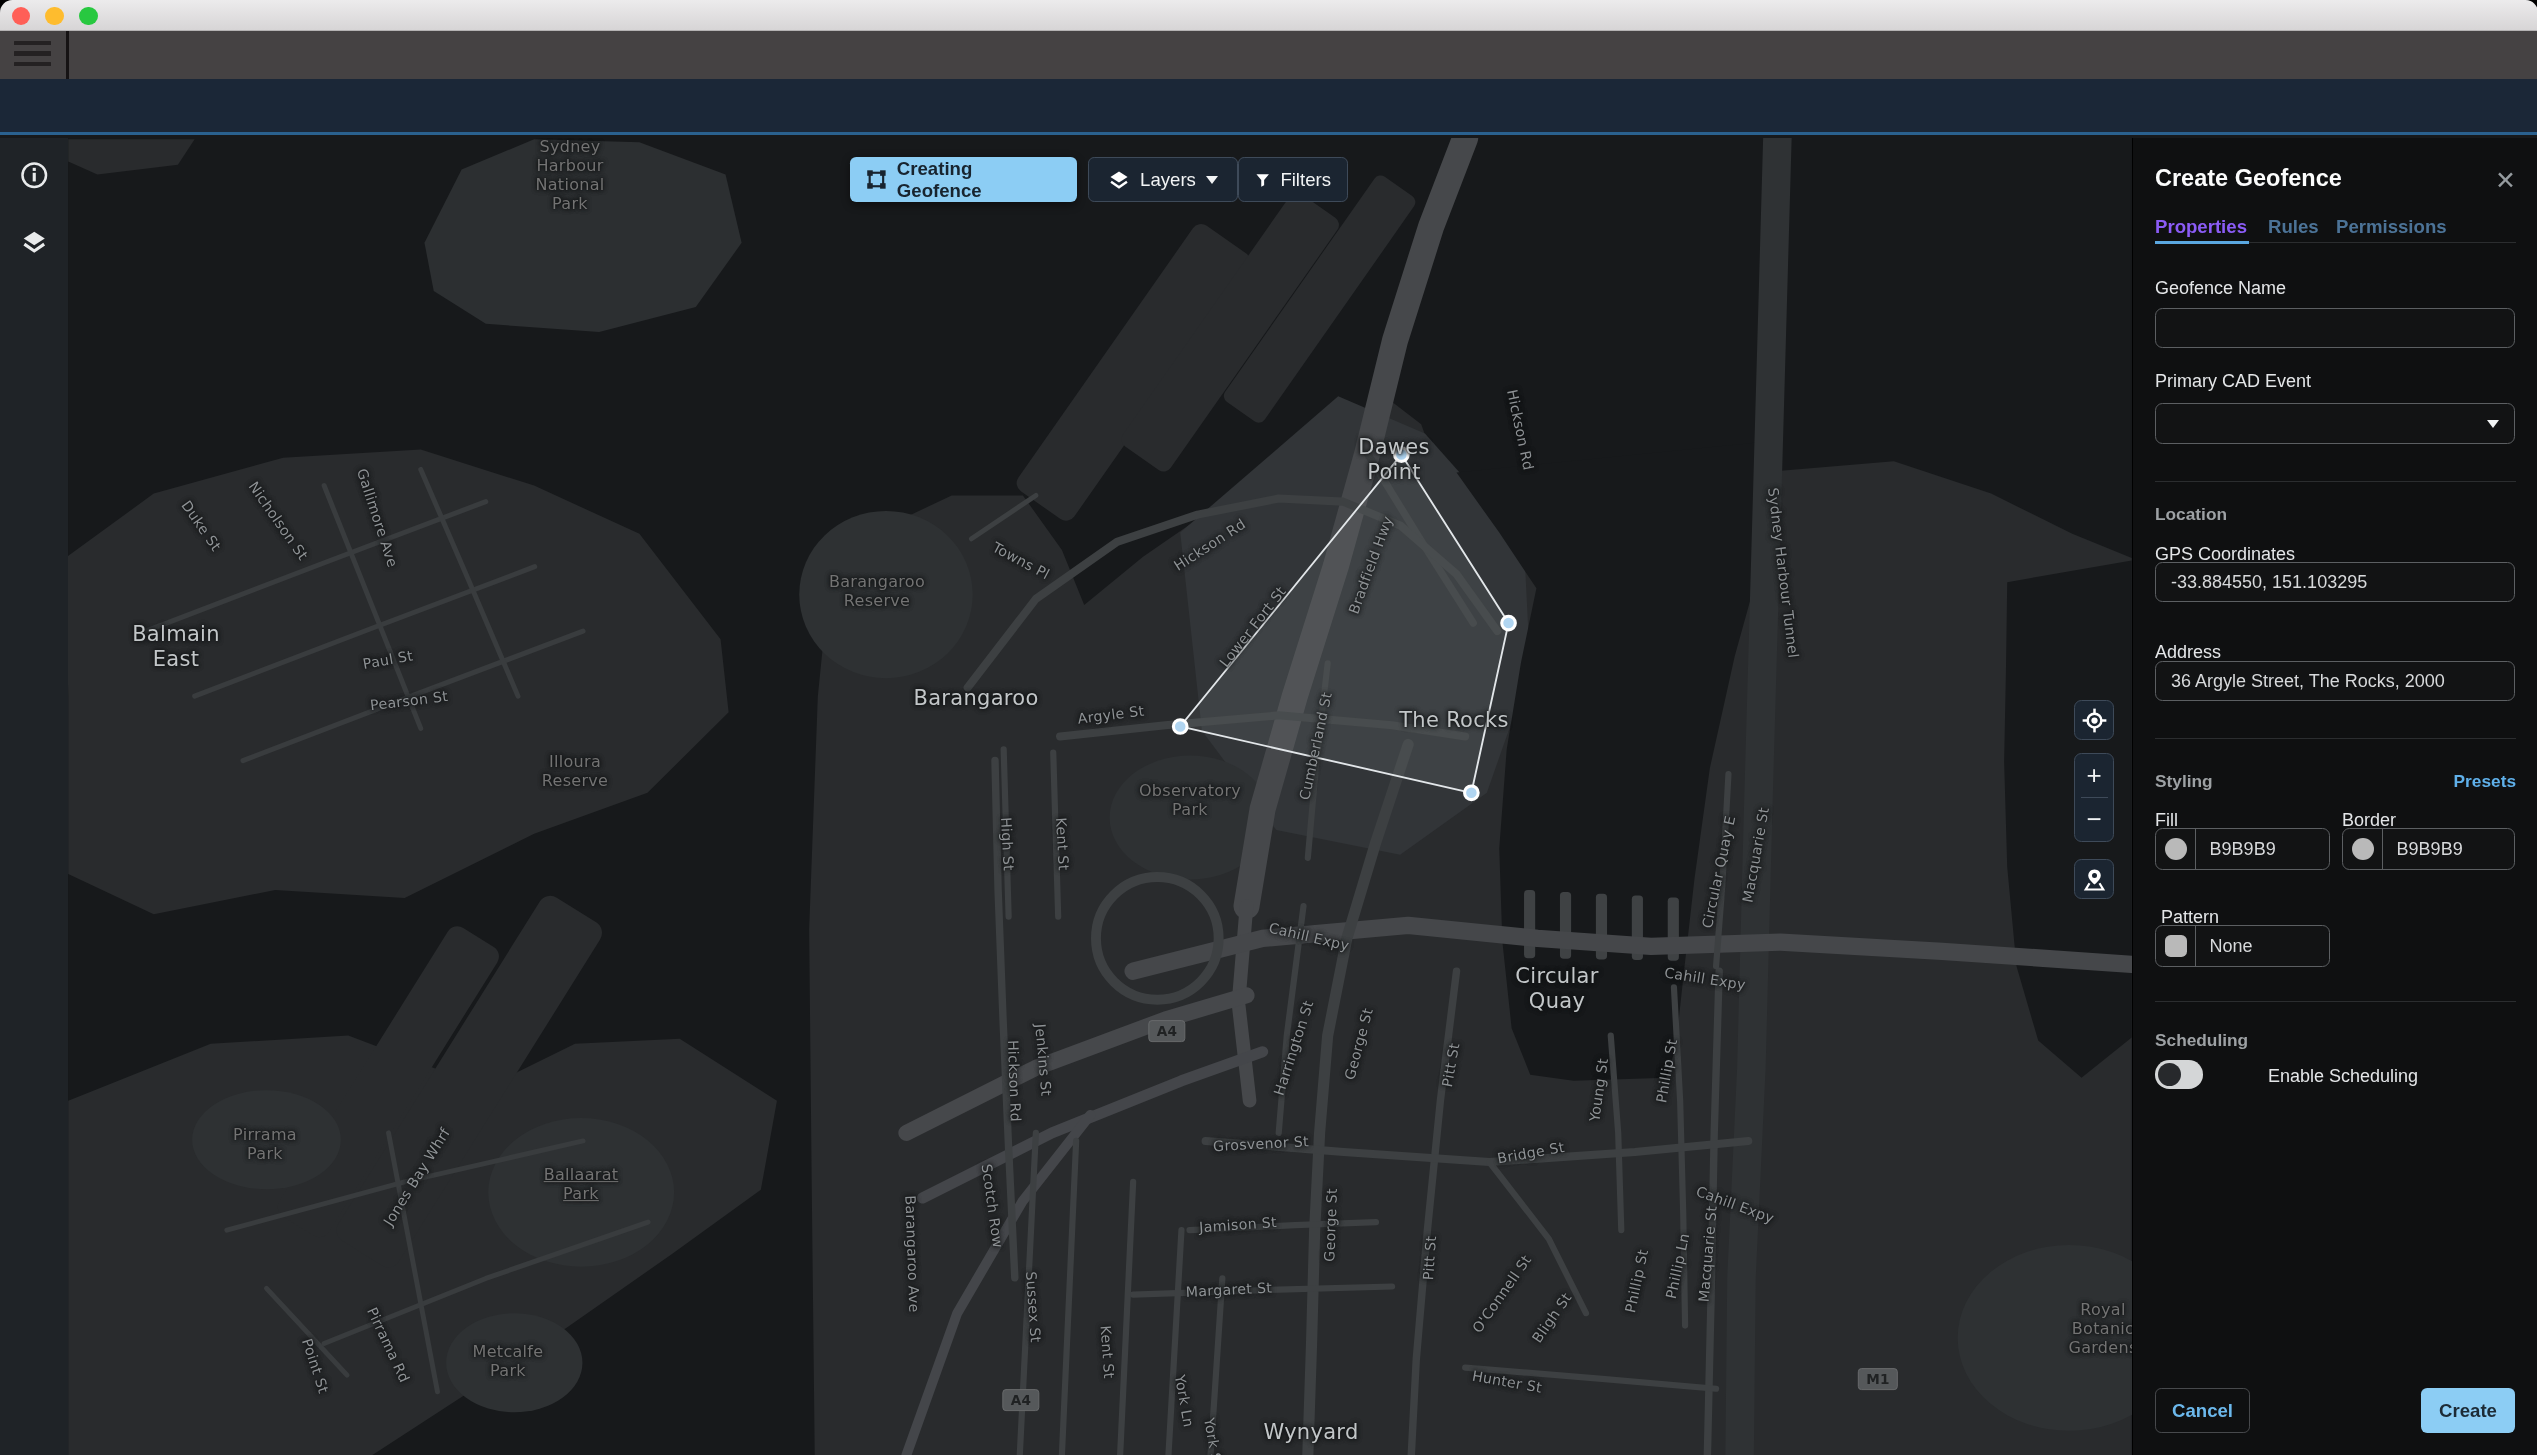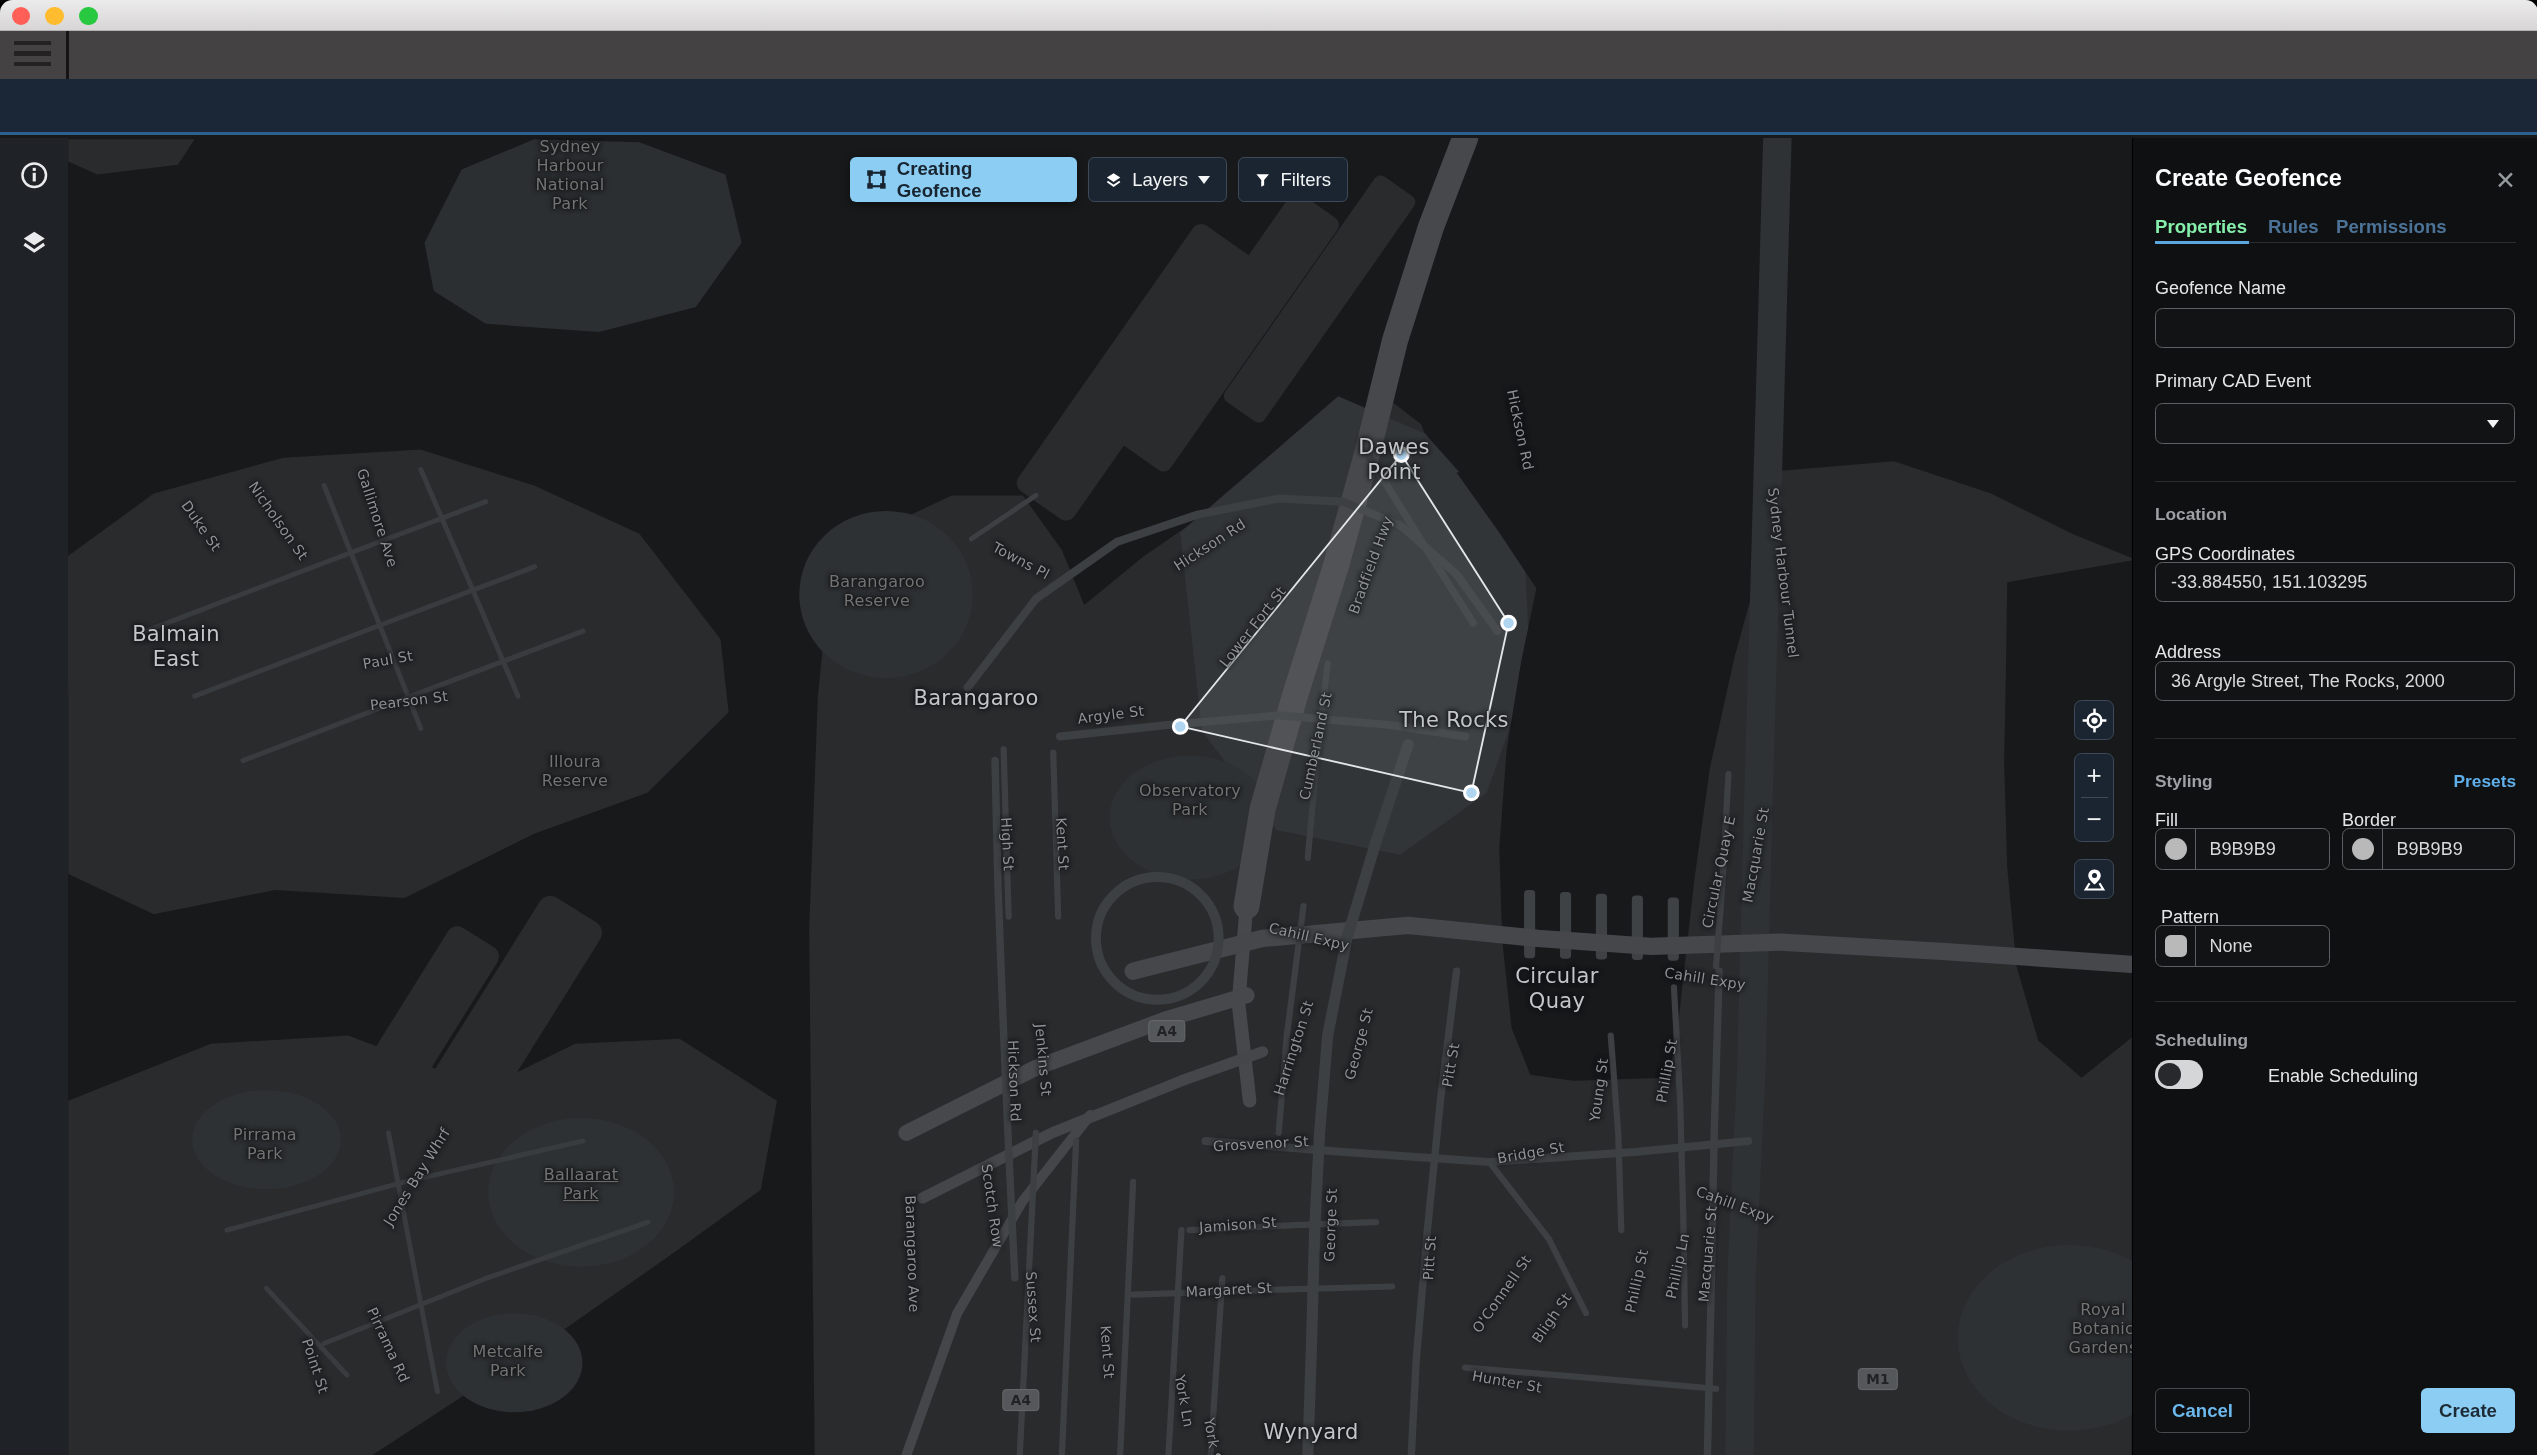--- a/index.html
+++ b/index.html
@@ -42,42 +42,42 @@
   .ml-street { font-size:14.2px; color:#8e9295; }
   .ml-badge { font-size:13.6px; font-weight:700; color:#202223; background:#55585a; padding:1.9px 7.4px;
     border-radius:3.7px; text-shadow:none; border:0.6px solid #67696b; }
 
   
   .tb-btn { position:absolute; top:157px; height:45px; border-radius:6.2px; display:flex; align-items:center;
     gap:10px; padding:0 16px; font-size:18.6px; cursor:pointer; z-index:45; }
   .tb-dark { background:#1b2531; border:1.2px solid #3e4a59; color:#f2f4f5; font-weight:400; }
   #btn-creating { left:850px; width:227px; background:#8ccdf4; color:#18242f; font-weight:700;
     justify-content:center; box-shadow:0 2.5px 8.7px rgba(0,0,0,.45); }
-  #btn-layers { left:1088px; width:139px; justify-content:center; }
+  #btn-layers { left:1088px; width:150px; justify-content:center; }
   #btn-filters { left:1238px; width:110px; justify-content:center; }
 
   
   .mc { position:absolute; left:2074px; width:40px; background:#1b2531; border:1.2px solid #3e4a59;
     border-radius:7.4px; z-index:45; cursor:pointer; display:flex; flex-direction:column; align-items:center;
     justify-content:center; color:#fff; }
   #mc-locate { top:700px; height:40px; }
   #mc-zoom  { top:753px; height:89px; padding:0; }
   #mc-zoom .half { width:40px; height:43px; display:flex; align-items:center; justify-content:center;
     font-size:26px; font-weight:400; color:#f0f2f3; }
   #mc-zoom .zdiv { width:27px; height:1.2px; background:#3e4a59; }
   #mc-pin { top:859px; height:40px; }
 
   
   #panel { position:absolute; left:2132px; top:138px; width:406px; height:1317px; background:#0f1011;
     border-left:0.6px solid #000; z-index:50; }
   #panel .abs { position:absolute; }
   .p-title { font-size:23.5px; font-weight:700; color:#fbfcfc; }
   .p-close { font-size:25px; color:#959b9f; cursor:pointer; line-height:1; }
   .tab { font-size:18.6px; font-weight:700; cursor:pointer; }
-  .tab.active { color:#86efac; }
+  .tab.active { color:#8b5cf6; }
   .tab.idle { color:#4c7397; }
   .p-label { font-size:18px; color:#e4e6e8; }
   .p-section { font-size:17.3px; font-weight:700; color:#9da1a4; }
   .p-link { font-size:17.3px; font-weight:700; color:#5fb0ea; cursor:pointer; }
   .pinput { background:#121314; border:1.2px solid #5c5f62; border-radius:7.4px; color:#d7d9db;
     font-size:18px; padding:0 15px; font-family:"Liberation Sans",sans-serif; outline:none; }
   .pdiv { height:1.2px; background:#2b2d2f; }
   .combo { background:#121314; border:1.2px solid #5c5f62; border-radius:7.4px; display:flex;
     align-items:center; cursor:pointer; }
   .combo .sw-zone { width:40px; display:flex; align-items:center; justify-content:center; align-self:stretch;

